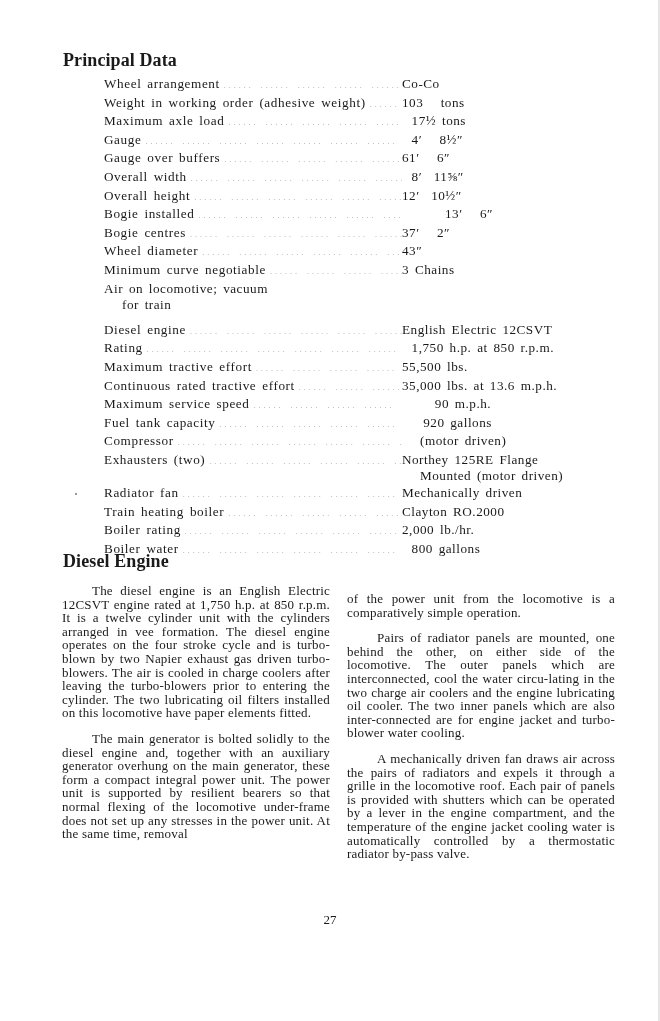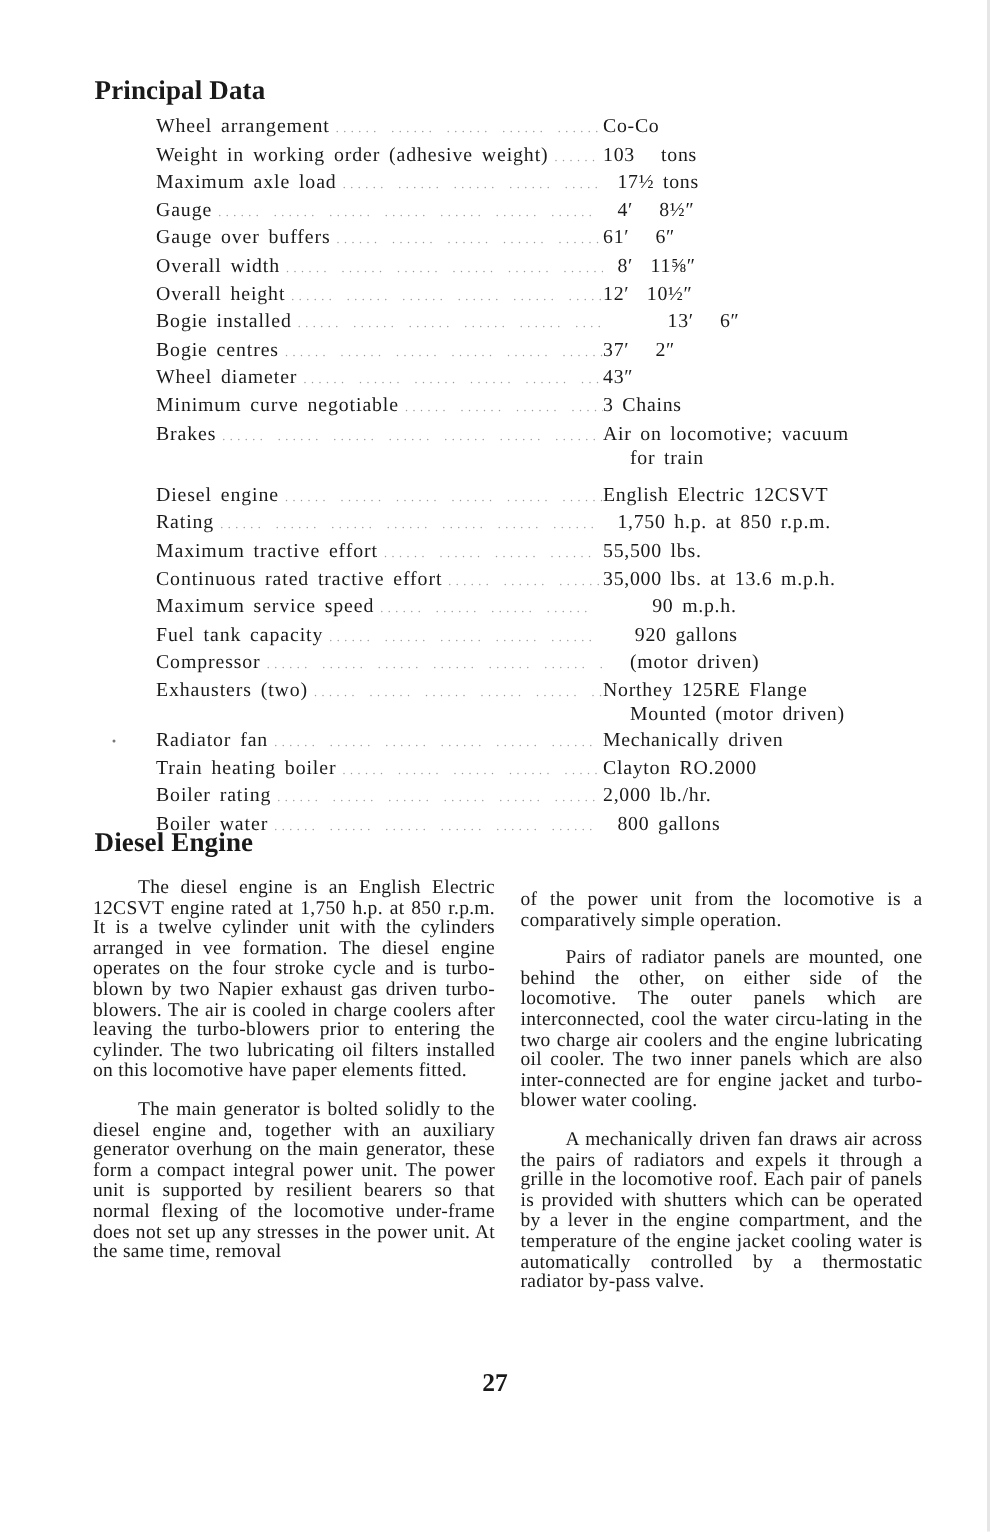--- a/index.html
+++ b/index.html
@@ -43,21 +43,21 @@
       font-size: 13px; line-height: 13.6px; text-align: justify;
       letter-spacing: 0.2px;
     }
     #col-left { left: 62px; }
     #col-right { left: 347px; top: 592px; }
     .column p { margin: 0 0 12px 0; text-indent: 30px; }
     .column p.noindent { text-indent: 0; }
 
     .page-number {
       position: absolute; top: 912px; left: 0; width: 660px; text-align: center;
-      font-size: 17px; font-weight: bold;
+      font-size: 13px; font-weight: normal;
     }
   </style>
 </head>
 <body>
 
 <div class="page-edge"></div>
 
 <h2 class="section-title" id="title-principal" style="margin:0;">Principal Data</h2>
 
 <div class="spec-table" id="spec-table">
@@ -99,21 +99,20 @@
     </div>
     <div class="spec-row">
       <div class="spec-label"><span>Wheel diameter</span><span class="dots">......  ......  ......  ......  ......  ......  ......</span></div>
       <div class="spec-value"><span style="white-space: pre;">43″</span></div>
     </div>
     <div class="spec-row">
       <div class="spec-label"><span>Minimum curve negotiable</span><span class="dots">......  ......  ......  ......  ......  ......  ......</span></div>
       <div class="spec-value"><span style="white-space: pre;">3 Chains</span></div>
     </div>
     <div class="spec-row">
-      <div class="spec-label"><span>Brakes</span><span class="dots">......  ......  ......  ......  ......  ......  ......</span></div>
       <div class="spec-value"><span style="white-space: pre;">Air on locomotive; vacuum</span><span class="cont">for train</span></div>
     </div>
     <div class="gap-row"></div>
     <div class="spec-row">
       <div class="spec-label"><span>Diesel engine</span><span class="dots">......  ......  ......  ......  ......  ......  ......</span></div>
       <div class="spec-value"><span style="white-space: pre;">English Electric 12CSVT</span></div>
     </div>
     <div class="spec-row">
       <div class="spec-label"><span>Rating</span><span class="dots">......  ......  ......  ......  ......  ......  ......</span></div>
       <div class="spec-value"><span style="white-space: pre;">  1,750 h.p. at 850 r.p.m.</span></div>

